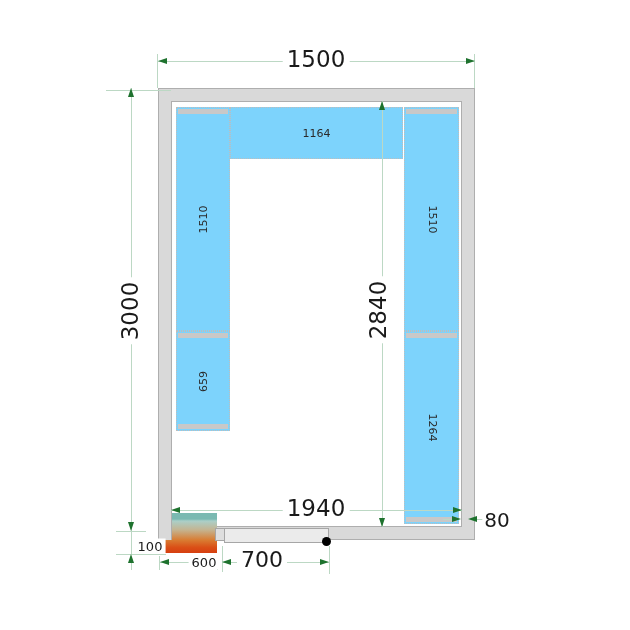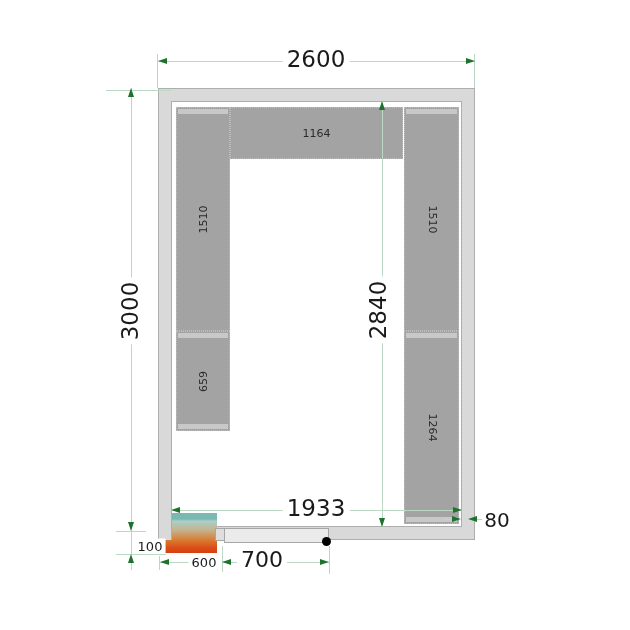--- a/index.html
+++ b/index.html
@@ -5,21 +5,21 @@
   html,body{margin:0;padding:0;background:#fff;}
   .canvas{
     position:relative;width:630px;height:630px;background:#ffffff;overflow:hidden;
     font-family:"DejaVu Sans","Liberation Sans",sans-serif;color:#1a1a1a;
   }
   .abs{position:absolute;box-sizing:border-box;}
   
   .wall-outer{left:158px;top:88px;width:317px;height:452px;background:#d9d9d9;border:1px solid #aeaeae;}
   .room-inner{left:171px;top:101px;width:291px;height:426px;background:#ffffff;border:1px solid #aeaeae;}
   
-  .shelf{background:#a3a3a3;border:1px dotted #bdbdbd;display:flex;align-items:center;justify-content:center;}
+  .shelf{background:#7dd3fc;border:1px dotted #bdbdbd;display:flex;align-items:center;justify-content:center;}
   .shelf-label{font-size:11px;color:#2a2a2a;white-space:nowrap;}
   .rot-ccw{transform:rotate(-90deg);}
   .rot-cw{transform:rotate(90deg);}
   .bar{position:absolute;left:1px;right:1px;height:5px;background:#c8c8c8;}
   .bar-top{top:1px;}
   .bar-bottom{bottom:1px;}
   
   .unit{left:160px;top:513px;width:57px;height:40px;
     background:linear-gradient(180deg,#7ab9b1 0%,#7ab9b1 15%,#abcfc8 20%,#c4b491 42%,#d97b31 68%,#da4f16 86%,#d63f10 100%);}
   .wall-patch{left:158px;top:513px;width:14px;height:27px;background:#d9d9d9;
@@ -74,37 +74,37 @@
   <div class="abs wall-patch"></div>
   <div class="abs door-block"></div>
   <div class="abs door-leaf"></div>
   <div class="abs hinge-dot"></div>
 
   <div class="abs dline" style="left:157px;top:54px;width:1px;height:34px;"></div>
   <div class="abs dline" style="left:474px;top:54px;width:1px;height:34px;"></div>
   <div class="abs dline" style="left:158px;top:61px;width:317px;height:1px;"></div>
   <div class="abs arr arr-left" style="left:158px;top:58px;"></div>
   <div class="abs arr arr-right" style="left:466px;top:58px;"></div>
-  <div class="abs dim-label" style="left:316px;top:59px;">2600</div>
+  <div class="abs dim-label" style="left:316px;top:59px;">1500</div>
 
   <div class="abs dline" style="left:106px;top:90px;width:65px;height:1px;"></div>
   <div class="abs dline" style="left:131px;top:88px;width:1px;height:443px;"></div>
   <div class="abs arr arr-up" style="left:128px;top:88px;"></div>
   <div class="abs arr arr-down" style="left:128px;top:522px;"></div>
   <div class="abs dim-label r-ccw" style="left:130px;top:311px;">3000</div>
 
   <div class="abs dline" style="left:382px;top:101px;width:1px;height:426px;"></div>
   <div class="abs arr arr-up" style="left:379px;top:101px;"></div>
   <div class="abs arr arr-down" style="left:379px;top:518px;"></div>
   <div class="abs dim-label r-ccw" style="left:378px;top:310px;">2840</div>
 
   <div class="abs dline" style="left:171px;top:510px;width:291px;height:1px;"></div>
   <div class="abs arr arr-left" style="left:171px;top:507px;"></div>
   <div class="abs arr arr-right" style="left:453px;top:507px;"></div>
-  <div class="abs dim-label" style="left:316px;top:508px;">1933</div>
+  <div class="abs dim-label" style="left:316px;top:508px;">1940</div>
 
   <div class="abs dline" style="left:443px;top:519px;width:9px;height:1px;"></div>
   <div class="abs arr arr-right" style="left:452px;top:516px;"></div>
   <div class="abs arr arr-left" style="left:468px;top:516px;"></div>
   <div class="abs dline" style="left:477px;top:519px;width:8px;height:1px;"></div>
   <div class="abs dim-label-md" style="left:497px;top:520px;text-align:center;">80</div>
 
   <div class="abs dline" style="left:116px;top:531px;width:30px;height:1px;"></div>
   <div class="abs dline" style="left:116px;top:554px;width:50px;height:1px;"></div>
   <div class="abs dline" style="left:131px;top:531px;width:1px;height:23px;"></div>

